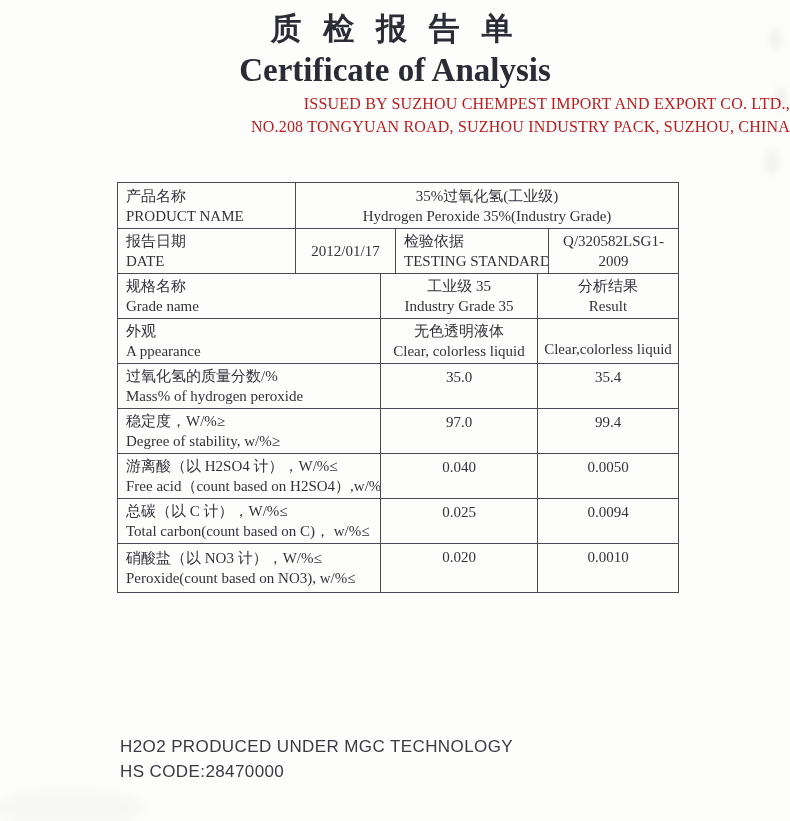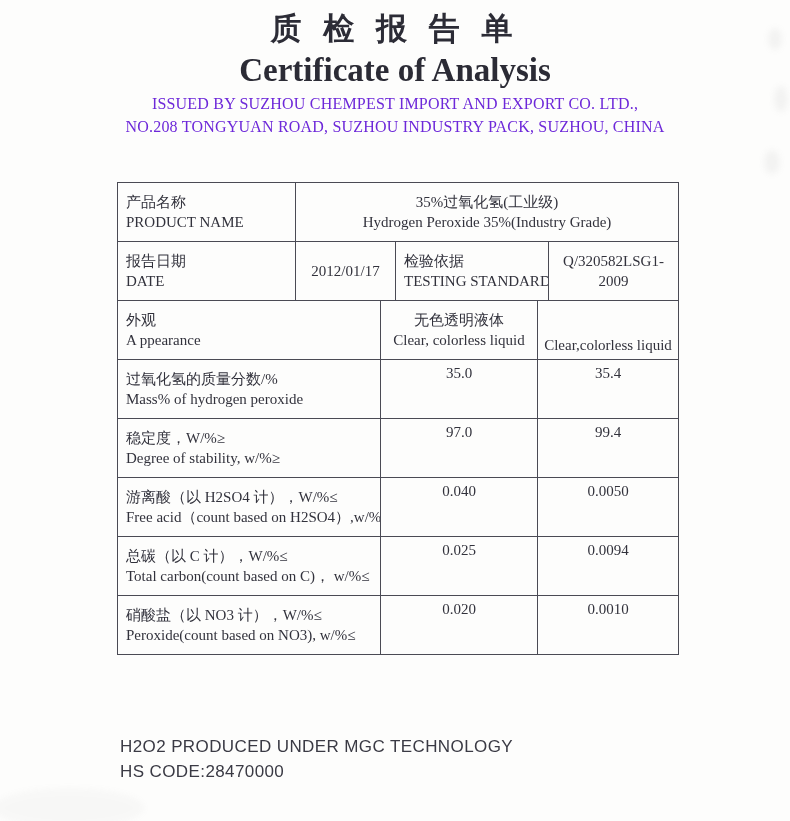--- a/index.html
+++ b/index.html
@@ -23,32 +23,32 @@
     position:absolute;top:8px;left:0;width:100%;
     text-align:center;font-size:31px;font-weight:600;
     letter-spacing:7px;color:#2c2c36;
   }
   .title-en{
     position:absolute;top:52px;left:0;width:100%;
     text-align:center;font-size:33px;font-weight:bold;color:#2b2b35;
   }
   .issuer{
     position:absolute;left:0;width:100%;
-    text-align:center;font-size:16px;color:#6d28d9;letter-spacing:.2px;
+    text-align:right;font-size:16px;color:#b91c1c;letter-spacing:.2px;
   }
   .issuer.l1{top:95px;}
   .issuer.l2{top:118px;}
 
   .table-wrap{position:absolute;left:117px;top:182px;width:561px;}
   table{border-collapse:collapse;table-layout:fixed;width:561px;}
   table.lower{margin-top:-1px;}
   td{
     border:1px solid #4a4a54;
     font-size:15px;line-height:20px;color:#32323c;
-    padding:9px 6px;overflow:hidden;
+    padding:2px 6px;overflow:hidden;
   }
   td .cn{display:block;}
   td .en{display:block;white-space:nowrap;}
   .lbl{text-align:left;padding-left:8px;}
   .ctr{text-align:center;}
   .vtop{vertical-align:top;padding-top:3px;margin-top:37px;}
   .vbot{vertical-align:bottom;padding-bottom:4px;}
 
   .footer-line{
     position:absolute;left:120px;
@@ -111,20 +111,34 @@
     </tbody>
       </table>
 
     <table class="lower">
       <colgroup>
           <col style="width:263px">
           <col style="width:157px">
           <col style="width:141px">
         </colgroup>
       <tbody>
+          <tr style="height:42px">
+        <td class="lbl">
+          <span class="cn">规格名称</span>
+          <span class="en">Grade name</span>
+        </td>
+        <td class="ctr">
+          <span class="cn">工业级 35</span>
+          <span class="en">Industry Grade 35</span>
+        </td>
+        <td class="ctr">
+          <span class="cn">分析结果</span>
+          <span class="en">Result</span>
+        </td>
+      </tr>
       <tr style="height:42px">
         <td class="lbl">
           <span class="cn">外观</span>
           <span class="en">A ppearance</span>
         </td>
         <td class="ctr">
           <span class="cn">无色透明液体</span>
           <span class="en">Clear, colorless liquid</span>
         </td>
         <td class="ctr vbot">Clear,colorless liquid</td>

